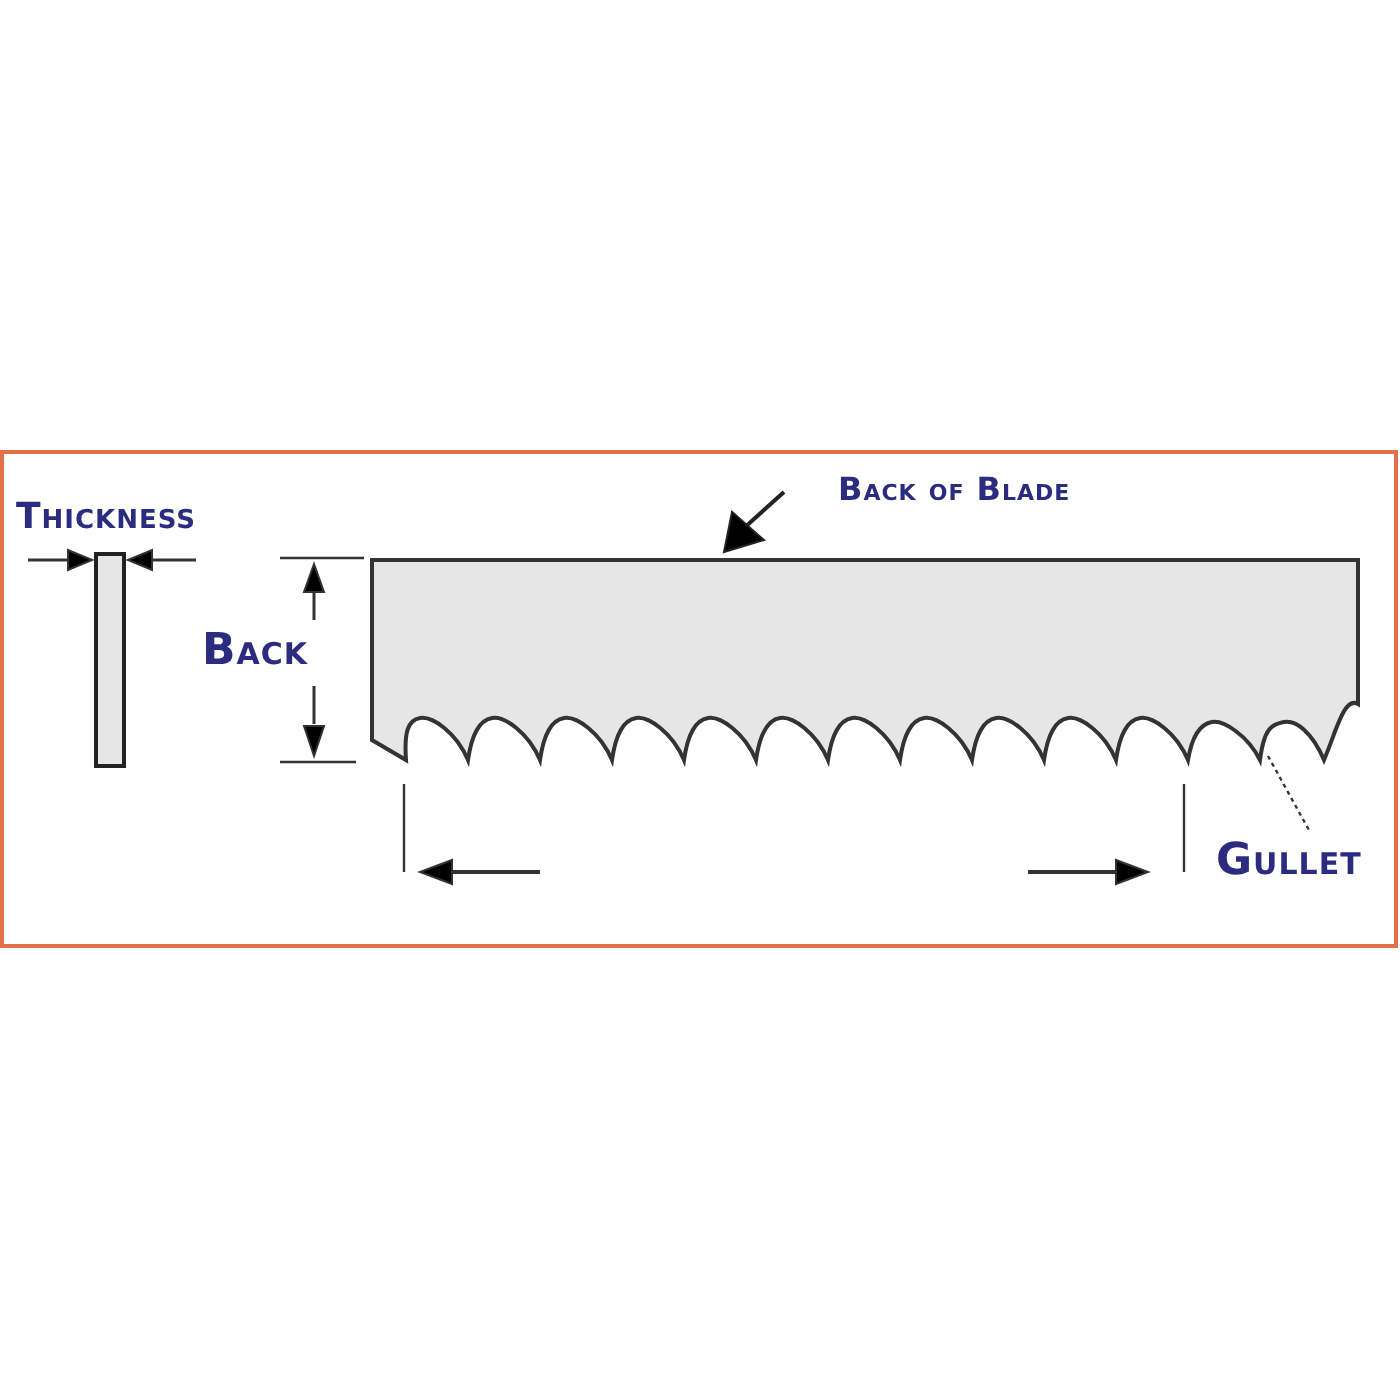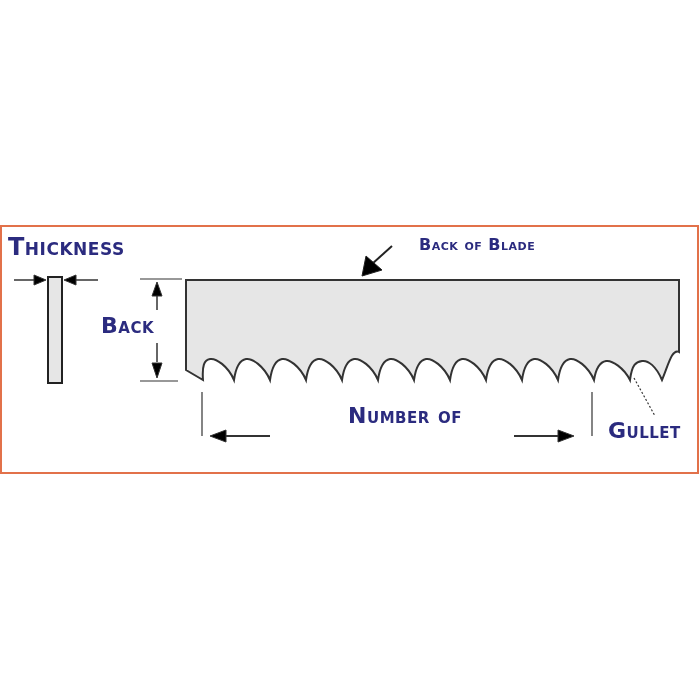--- a/index.html
+++ b/index.html
@@ -1,20 +1,20 @@
 <!DOCTYPE html>
 <html><head>
   <meta charset="utf-8">
   <style>
     html, body { margin: 0; padding: 0; background: #ffffff; }
     body { width: 700px; height: 700px; position: relative; overflow: hidden; font-family: "DejaVu Sans", "Liberation Sans", sans-serif; }
     .frame { position: absolute; left: 0; top: 225px; width: 695px; height: 245px; border: 2px solid #e2714a; background: #ffffff; box-sizing: content-box; }
     svg.diagram { position: absolute; left: 0; top: 0; width: 700px; height: 700px; }
     .lbl { position: absolute; color: #2b2b7f; font-weight: bold; font-variant: small-caps; letter-spacing: 0.5px; white-space: nowrap; line-height: 1; }
-    .lbl-thickness { left: 8px; top: 235px; font-size: 24px; }
+    .lbl-thickness { left: 8px; top: 250px; font-size: 18px; }
     .lbl-width { left: 101px; top: 315px; font-size: 22px; }
     .lbl-back { left: 419px; top: 237px; font-size: 16px; }
     .lbl-tpi { left: 300px; top: 402px; font-size: 22px; text-align: center; width: 210px; line-height: 27px; }
     .lbl-gullet { left: 608px; top: 420px; font-size: 22px; }
   </style>
 </head>
 <body>
 
 <div class="frame"></div>
 
@@ -69,15 +69,14 @@
     <polygon points="574,436 558,430 558,442"></polygon>
   </g>
 
   <line x1="634" y1="378" x2="655" y2="416" stroke="#333" stroke-width="1.2" stroke-dasharray="2,2"></line>
 </svg>
 
 <div class="lbl lbl-thickness">Thickness</div>
 <div class="lbl lbl-width">Back</div>
 <div class="lbl lbl-back">Back of Blade</div>
 <div class="lbl lbl-tpi">
-  <div>Number of</div>
 </div>
 <div class="lbl lbl-gullet">Gullet</div>
 
 </body></html>

